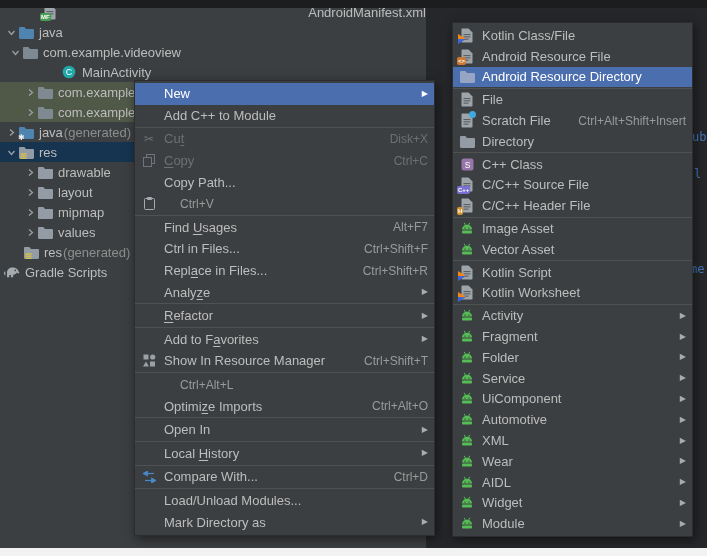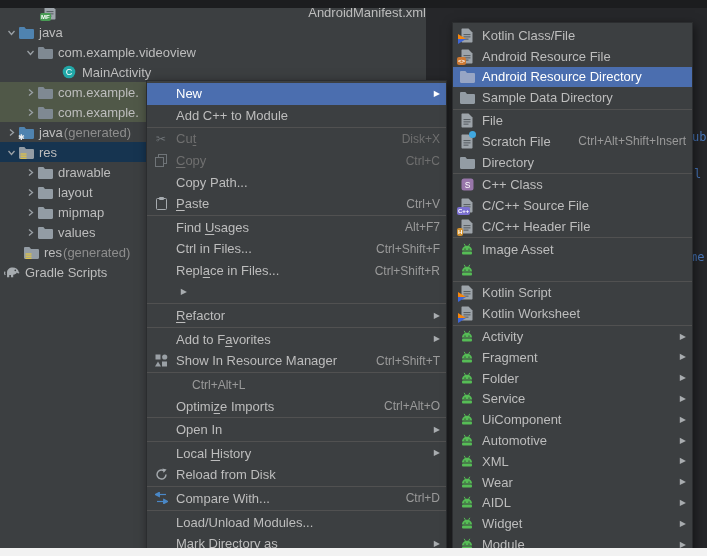--- a/index.html
+++ b/index.html
@@ -17,39 +17,39 @@
   .icn{position:relative;display:inline-flex;align-items:center;justify-content:center;width:16px;height:16px;flex:0 0 16px}
   .trow .icn{margin-right:5px}
   .tsuffix{color:var(--text-dim,#8d8d8d);margin-left:1px}
   .badge{position:absolute;left:-2px;bottom:-1px;font:bold 6px "Liberation Sans",sans-serif;
          color:#fff;padding:1px 1px;border-radius:2px;line-height:6px;white-space:nowrap}
   .dot{position:absolute;right:-1px;top:-2px;width:7px;height:7px;border-radius:50%;background:#40a8e0}
   .ovl{position:absolute;left:0;bottom:-2px;font-size:8px;color:#e8eaec;line-height:8px}
   .kwedge{position:absolute;left:-1px;bottom:-1px}
   .menu{position:absolute;background:var(--menu-bg,#3c3f41);border:1px solid var(--menu-border,#2b2d2f);
         box-shadow:2px 3px 10px rgba(0,0,0,.5);padding:2px 0;box-sizing:border-box}
-  #context-menu{left:146px;top:80px;width:301px;z-index:10}
+  #context-menu{left:134px;top:80px;width:301px;z-index:10}
   #new-submenu{left:452px;top:22px;width:241px;z-index:11}
   .mrow{display:flex;align-items:center;font-size:13px;color:var(--text,#bdbdbd);padding-right:6px;white-space:nowrap}
   #context-menu .mrow{height:21.6px}
   #new-submenu .mrow{height:20.8px}
   .micon{width:16px;flex:0 0 16px;margin:0 7px 0 6px;display:inline-flex;align-items:center;justify-content:center;position:relative}
   .mlabel{flex:1 1 auto}
   .mshort{margin-left:16px;color:var(--shortcut,#9a9a9a);font-size:12px}
   .marrow{width:11px;flex:0 0 11px;text-align:right;color:#a8acaf;font-size:8px;line-height:8px}
   .mrow.sel{background:var(--selection-blue,#4b6eaf);color:var(--text-selected,#fff)}
   .mrow.sel .marrow{color:#fff}
   .mrow.dis .mlabel,.mrow.dis .mshort{color:var(--text-disabled,#6f6f6f)}
   .mrow.dis .micon{opacity:.55}
   .msep{height:1px;background:var(--separator,#515151);margin:.5px 0}
   u{text-underline-offset:2px}
   .frag{position:absolute;color:var(--code-blue,#4878bd);font:12px "DejaVu Sans Mono",monospace;z-index:2}
   #frag-0{left:692px;top:130px}
   #frag-1{left:694px;top:167px}
-  #frag-2{left:690px;top:250px}
+  #frag-2{left:690px;top:262px}
   #bottom-strip{position:absolute;left:0;top:548px;width:707px;height:8px;background:var(--bottom-strip,#f2f2f2);z-index:50}
   .uni{color:#9aa0a5}
 </style>
 </head>
 <body>
 
 <div id="topbar"></div>
 <div id="editor-bg"></div>
 <div id="tree-panel">
   <div id="project-tree">
@@ -71,21 +71,21 @@
             <polyline points="1.5,3 4.5,6.5 7.5,3" fill="none" stroke="#9aa0a5" stroke-width="1.3"></polyline>
           </svg>
         </span>
         <span class="icn">
           <svg width="15" height="13" viewBox="0 0 15 13">
             <path d="M0 2.2 C0 1.5 0.5 1 1.2 1 L5.4 1 L7 3 L13.8 3 C14.5 3 15 3.5 15 4.2 L15 11.8 C15 12.5 14.5 13 13.8 13 L1.2 13 C0.5 13 0 12.5 0 11.8 Z" fill="#4f83b0"></path>
           </svg>
         </span>
         <span class="tlabel">java</span>
       </div>
-      <div class="trow" style="padding-left: 23px;">
+      <div class="trow" style="padding-left: 8px;">
         <span class="chev">
           <svg width="9" height="9" viewBox="0 0 9 9">
             <polyline points="1.5,3 4.5,6.5 7.5,3" fill="none" stroke="#9aa0a5" stroke-width="1.3"></polyline>
           </svg>
         </span>
         <span class="icn">
           <svg width="15" height="13" viewBox="0 0 15 13">
             <path d="M0 2.2 C0 1.5 0.5 1 1.2 1 L5.4 1 L7 3 L13.8 3 C14.5 3 15 3.5 15 4.2 L15 11.8 C15 12.5 14.5 13 13.8 13 L1.2 13 C0.5 13 0 12.5 0 11.8 Z" fill="#7f8992"></path>
           </svg>
         </span>
@@ -270,41 +270,41 @@
       <span class="micon"></span>
       <span class="mlabel">Copy Path...</span>
     </div>
     <div class="mrow">
       <span class="icn micon">
         <svg width="11" height="13">
           <rect x="0.5" y="1.5" width="10" height="11" rx="1" fill="none" stroke="#a6abaf"></rect>
           <rect x="3" y="0" width="5" height="3" rx="1" fill="#a6abaf"></rect>
         </svg>
       </span>
-      <span class="mlabel"><u>P</u>aste</span>
       <span class="mshort">Ctrl+V</span>
     </div>
     <div class="msep"></div>
     <div class="mrow">
       <span class="micon"></span>
       <span class="mlabel">Find <u>U</u>sages</span>
       <span class="mshort">Alt+F7</span>
     </div>
     <div class="mrow">
       <span class="micon"></span>
       <span class="mlabel">Ctrl in Files...</span>
       <span class="mshort">Ctrl+Shift+F</span>
     </div>
     <div class="mrow">
       <span class="micon"></span>
       <span class="mlabel">Repl<u>a</u>ce in Files...</span>
       <span class="mshort">Ctrl+Shift+R</span>
     </div>
     <div class="mrow">
       <span class="micon"></span>
+      <span class="mlabel">Analy<u>z</u>e</span>
       <span class="marrow">▶</span>
     </div>
     <div class="msep"></div>
     <div class="mrow">
       <span class="micon"></span>
       <span class="mlabel"><u>R</u>efactor</span>
       <span class="marrow">▶</span>
     </div>
     <div class="msep"></div>
     <div class="mrow">
@@ -338,29 +338,20 @@
     <div class="mrow">
       <span class="micon"></span>
       <span class="mlabel">Open In</span>
       <span class="marrow">▶</span>
     </div>
     <div class="msep"></div>
     <div class="mrow">
       <span class="micon"></span>
       <span class="mlabel">Local <u>H</u>istory</span>
       <span class="marrow">▶</span>
-    </div>
-    <div class="mrow">
-      <span class="icn micon">
-        <svg width="13" height="13" viewBox="0 0 13 13">
-          <path d="M11 6.5 A4.5 4.5 0 1 1 8.8 2.6" fill="none" stroke="#a6abaf" stroke-width="1.4"></path>
-          <polygon points="7.4,0.4 11.6,1.6 8.6,4.8" fill="#a6abaf"></polygon>
-        </svg>
-      </span>
-      <span class="mlabel">Reload from Disk</span>
     </div>
     <div class="msep"></div>
     <div class="mrow">
       <span class="icn micon">
         <svg width="13" height="12">
           <g stroke="#4a88c7" stroke-width="1.2" fill="#4a88c7">
             <line x1="2" y1="9.5" x2="9" y2="9.5"></line>
             <polygon points="8.7,7.4 12.5,9.5 8.7,11.6"></polygon>
             <line x1="11" y1="2.5" x2="4" y2="2.5"></line>
             <polygon points="4.3,0.4 0.5,2.5 4.3,4.6"></polygon>
@@ -410,28 +401,20 @@
       <span class="mlabel">Android Resource File</span>
     </div>
     <div class="mrow sel">
       <span class="icn micon">
         <svg width="15" height="13" viewBox="0 0 15 13">
           <path d="M0 2.2 C0 1.5 0.5 1 1.2 1 L5.4 1 L7 3 L13.8 3 C14.5 3 15 3.5 15 4.2 L15 11.8 C15 12.5 14.5 13 13.8 13 L1.2 13 C0.5 13 0 12.5 0 11.8 Z" fill="#97a5c4"></path>
         </svg>
       </span>
       <span class="mlabel">Android Resource Directory</span>
     </div>
-    <div class="mrow">
-      <span class="icn micon">
-        <svg width="15" height="13" viewBox="0 0 15 13">
-          <path d="M0 2.2 C0 1.5 0.5 1 1.2 1 L5.4 1 L7 3 L13.8 3 C14.5 3 15 3.5 15 4.2 L15 11.8 C15 12.5 14.5 13 13.8 13 L1.2 13 C0.5 13 0 12.5 0 11.8 Z" fill="#939ca4"></path>
-        </svg>
-      </span>
-      <span class="mlabel">Sample Data Directory</span>
-    </div>
     <div class="msep"></div>
     <div class="mrow">
       <span class="icn micon">
         <svg width="12" height="15" viewBox="0 0 12 15">
           <path d="M0.5 1.5 C0.5 0.9 0.9 0.5 1.5 0.5 L7.5 0.5 L11.5 4.5 L11.5 13.5 C11.5 14.1 11.1 14.5 10.5 14.5 L1.5 14.5 C0.9 14.5 0.5 14.1 0.5 13.5 Z" fill="#9da4aa"></path>
           <rect x="2.5" y="6" width="7" height="1.1" fill="#5a6065"></rect>
           <rect x="2.5" y="8.3" width="7" height="1.1" fill="#5a6065"></rect>
           <rect x="2.5" y="10.6" width="5" height="1.1" fill="#5a6065"></rect>
         </svg>
       </span>
@@ -510,20 +493,21 @@
       <span class="icn micon">
         <svg width="14" height="13" viewBox="0 0 14 13">
           <path d="M2 7.6 C2 4.9 4.2 2.8 7 2.8 C9.8 2.8 12 4.9 12 7.6 Z" fill="#56bd56"></path>
           <rect x="2" y="8.4" width="10" height="3.2" rx="1" fill="#56bd56"></rect>
           <line x1="4.2" y1="0.8" x2="5.3" y2="2.9" stroke="#56bd56" stroke-width="1"></line>
           <line x1="9.8" y1="0.8" x2="8.7" y2="2.9" stroke="#56bd56" stroke-width="1"></line>
           <circle cx="5" cy="6.1" r="0.7" fill="#2b2d2f"></circle>
           <circle cx="9" cy="6.1" r="0.7" fill="#2b2d2f"></circle>
         </svg>
       </span>
+      <span class="mlabel">Vector Asset</span>
     </div>
     <div class="msep"></div>
     <div class="mrow">
       <span class="icn micon">
         <svg width="12" height="15" viewBox="0 0 12 15">
           <path d="M0.5 1.5 C0.5 0.9 0.9 0.5 1.5 0.5 L7.5 0.5 L11.5 4.5 L11.5 13.5 C11.5 14.1 11.1 14.5 10.5 14.5 L1.5 14.5 C0.9 14.5 0.5 14.1 0.5 13.5 Z" fill="#9da4aa"></path>
           <rect x="2.5" y="6" width="7" height="1.1" fill="#5a6065"></rect>
           <rect x="2.5" y="8.3" width="7" height="1.1" fill="#5a6065"></rect>
           <rect x="2.5" y="10.6" width="5" height="1.1" fill="#5a6065"></rect>
         </svg>

